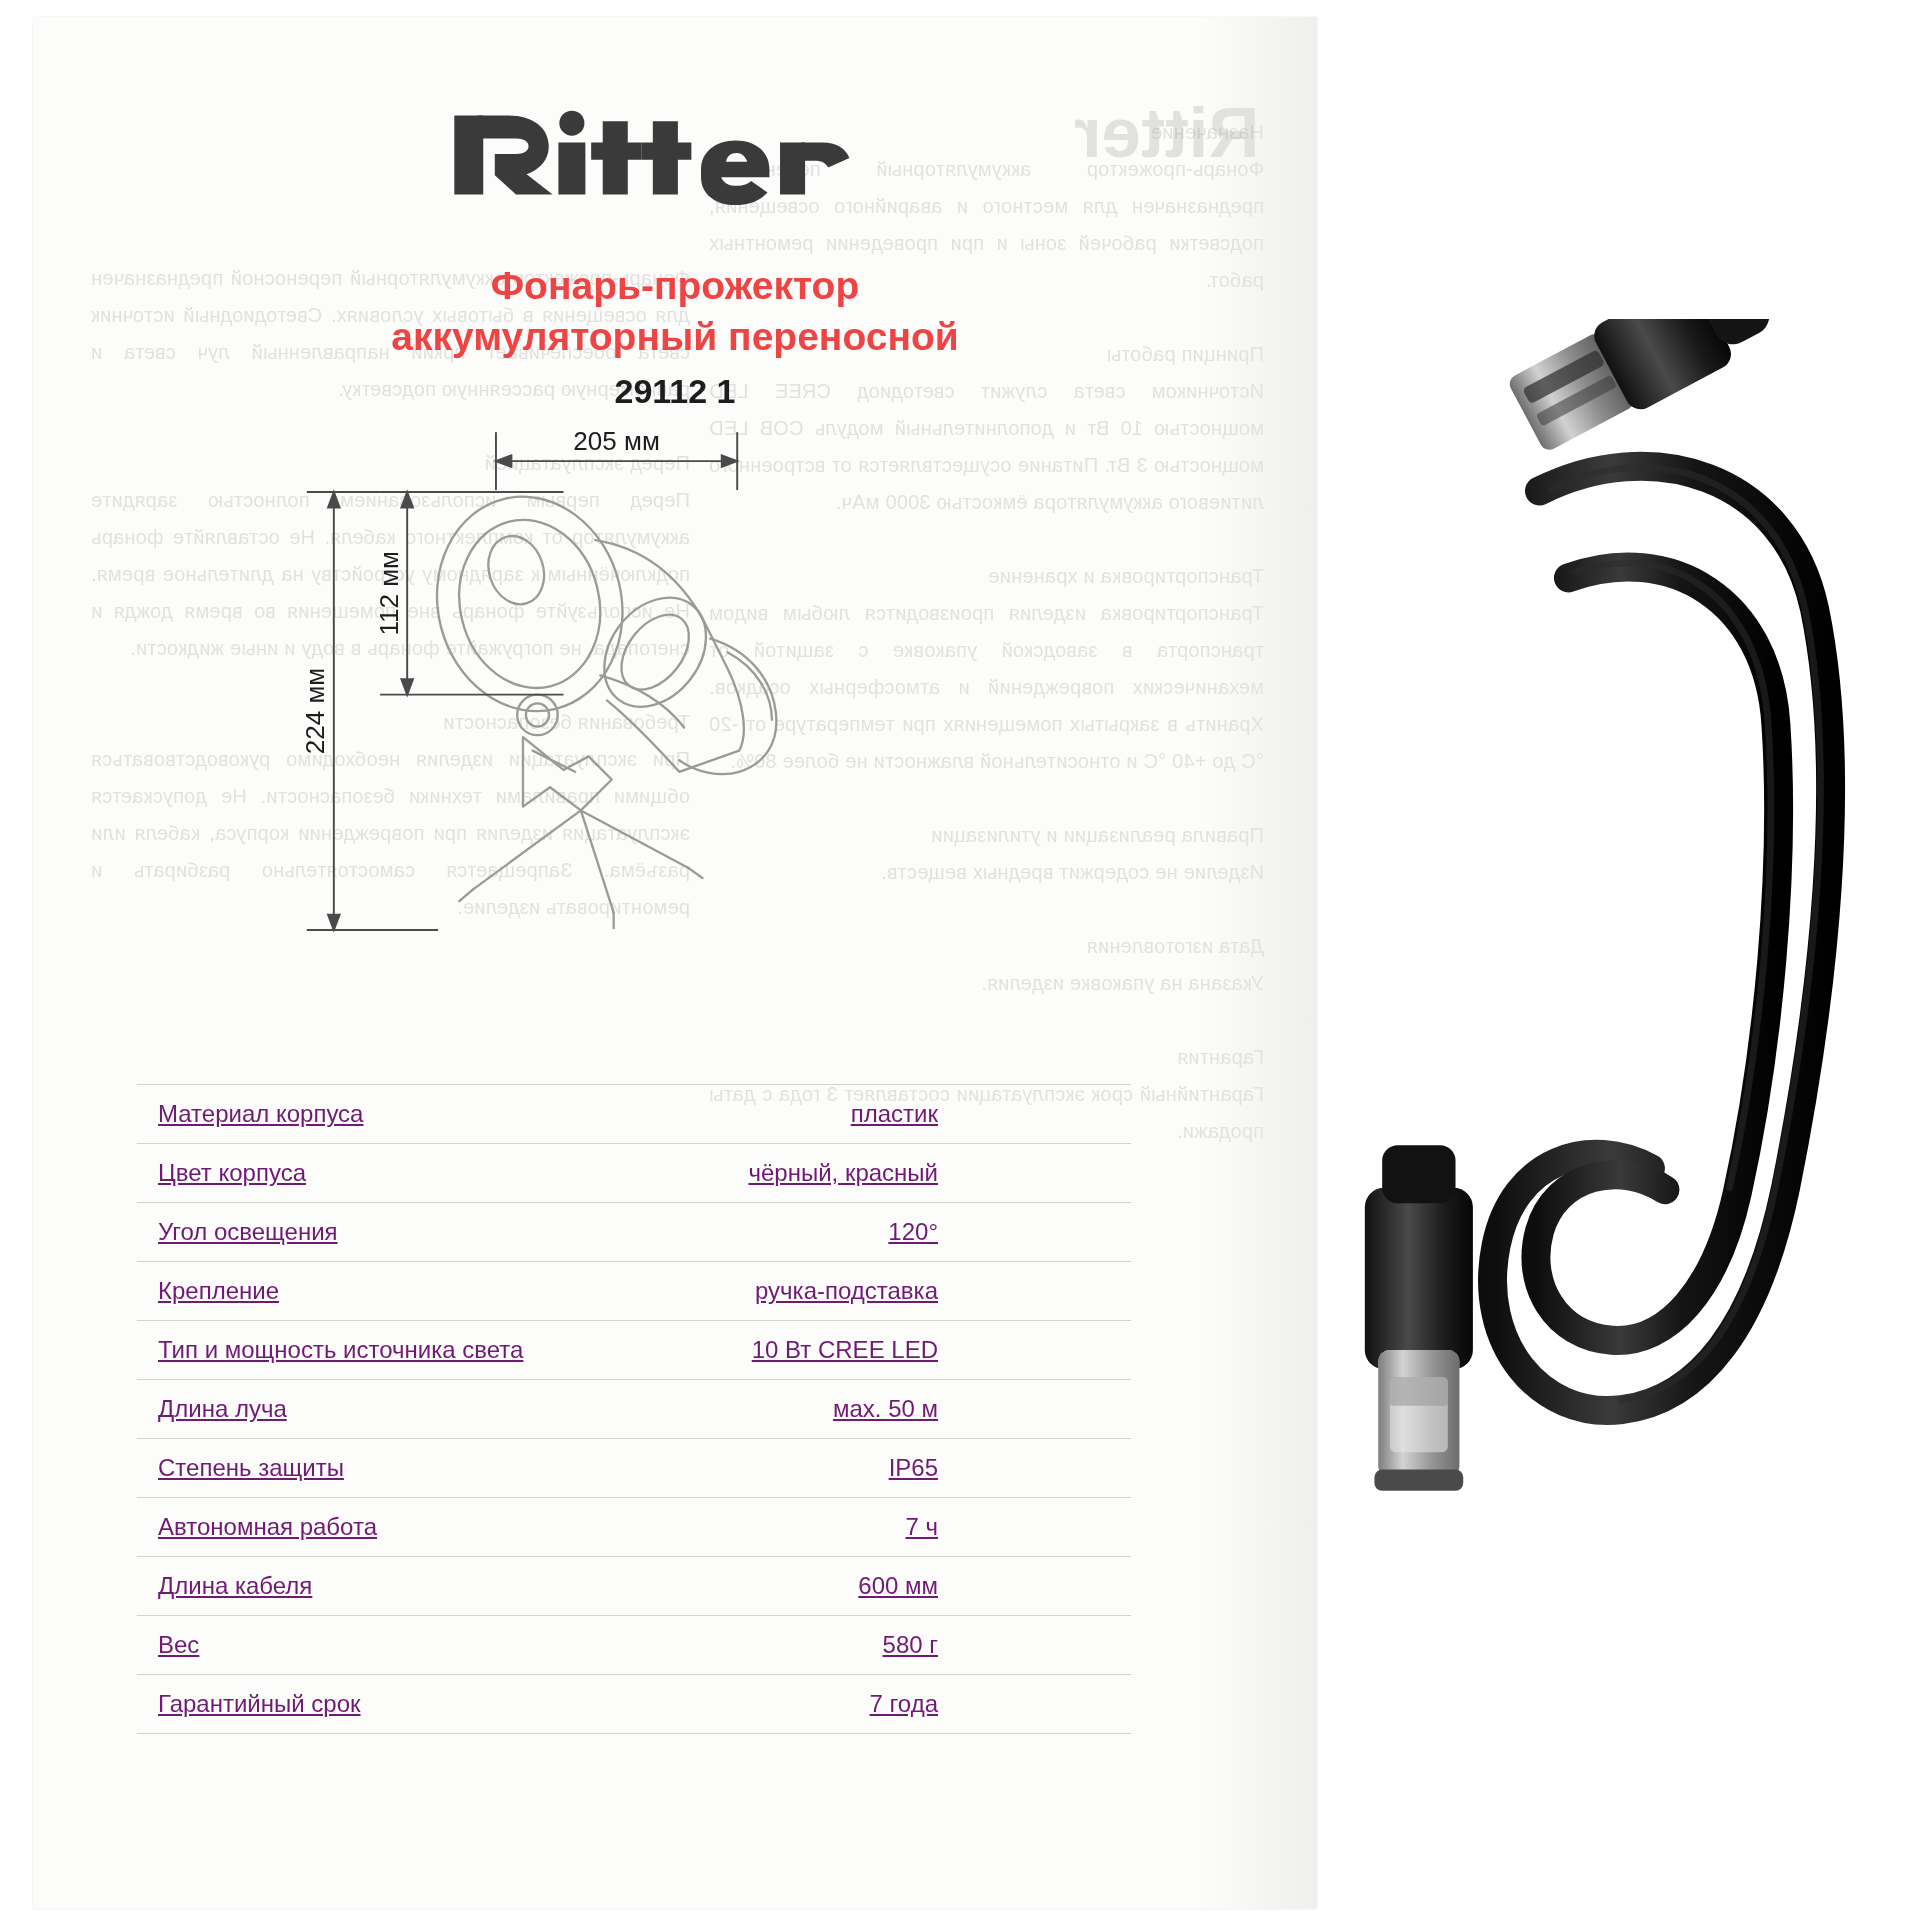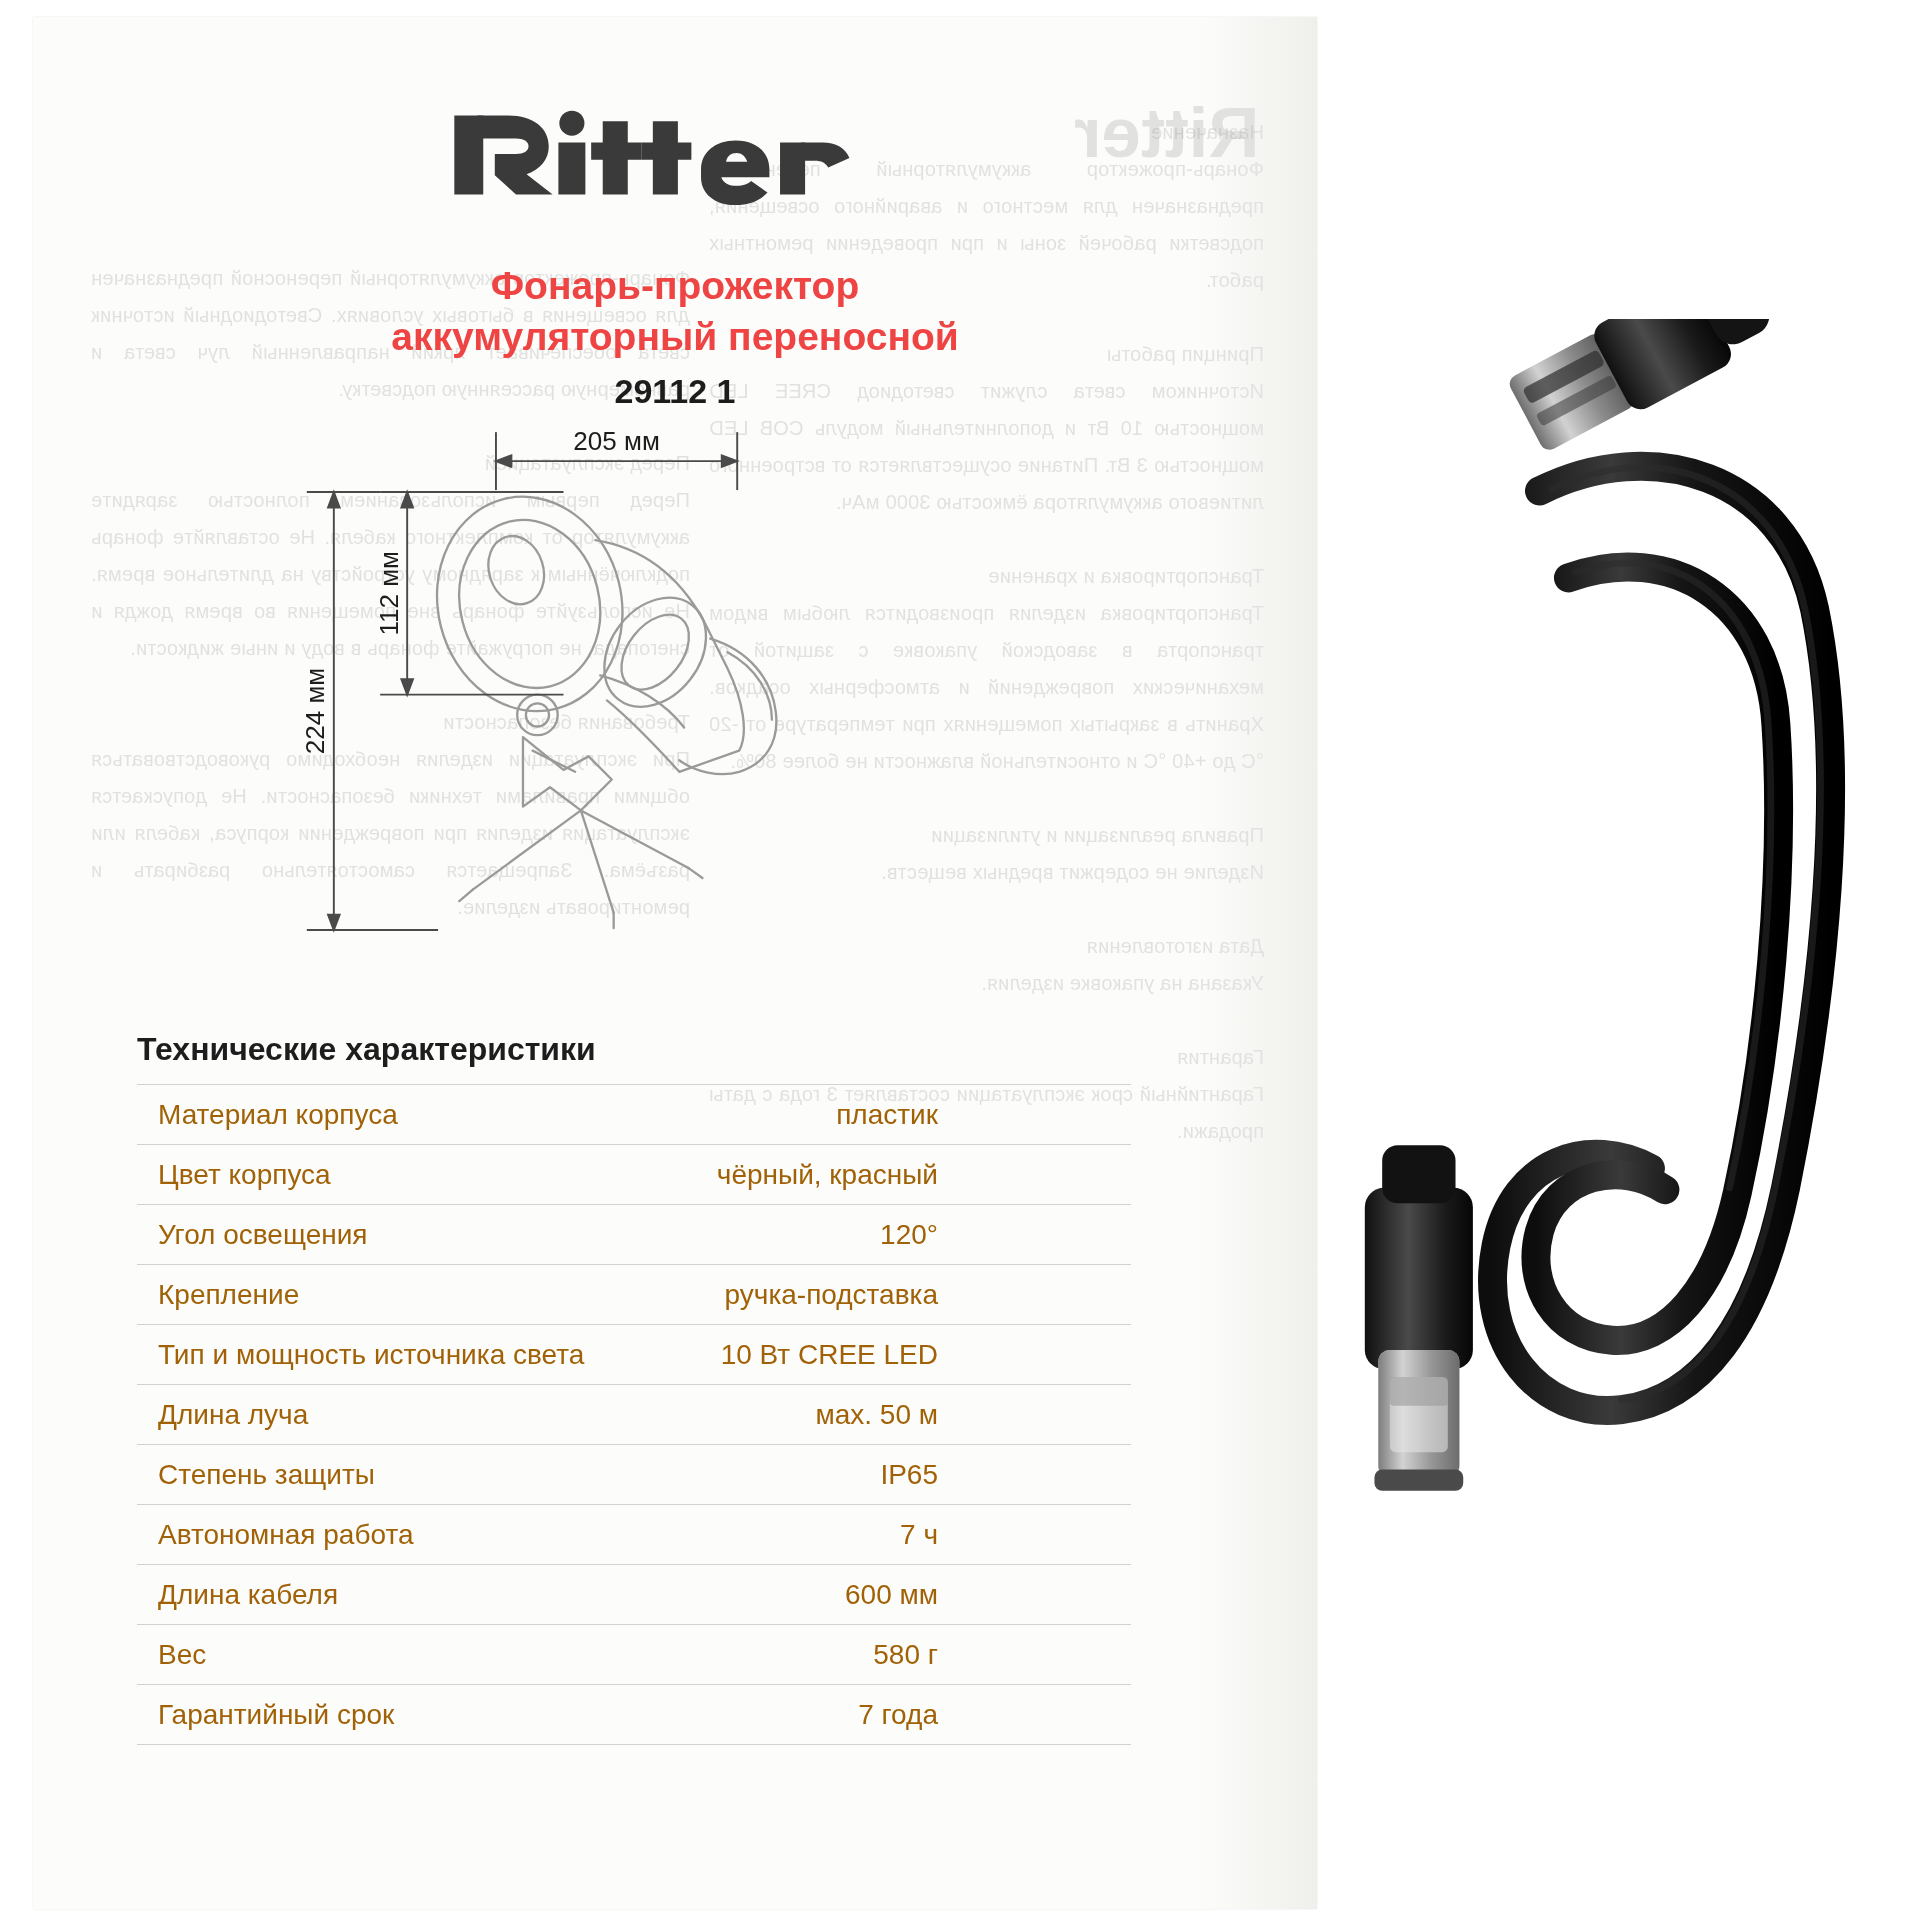--- a/index.html
+++ b/index.html
@@ -117,25 +117,26 @@
     color: #1d1d1d;
   }
   #specs-table {
     position: absolute;
     left: 104px;
     top: 1067px;
     width: 994px;
     border-collapse: collapse;
   }
   #specs-table td {
-    font-size: 28px;
-    color: #a16207;
+    font-size: 24px;
+    color: #701a75;
     border-top: 1.4px solid #d2d2cf;
     padding: 13.5px 3.9px 13.5px 21px;
     height: 31px;
+    text-decoration: underline;
   }
   #specs-table tr:last-child td {
     border-bottom: 1.4px solid #d2d2cf;
   }
   #specs-table td.value {
     text-align: right;
     padding-right: 193px;
     padding-left: 0;
     white-space: nowrap;
   }
@@ -254,21 +255,20 @@
       <polygon points="62,62 56,78 68,78"></polygon>
       <polygon points="62,516 56,500 68,500"></polygon>
     </g>
     <g font-family="Liberation Sans, sans-serif" font-size="27" fill="#1d1d1d">
       <text x="355" y="18" text-anchor="middle">205 мм</text>
       <text x="128" y="167" text-anchor="middle" transform="rotate(-90 128 167)">112 мм</text>
       <text x="52" y="289" text-anchor="middle" transform="rotate(-90 52 289)">224 мм</text>
     </g>
   </svg>
 
-  <div id="specs-heading">Технические характеристики</div>
   <table id="specs-table">
     <tbody>
       <tr>
           <td>Материал корпуса</td>
           <td class="value">пластик</td>
         </tr>
       <tr>
           <td>Цвет корпуса</td>
           <td class="value">чёрный, красный</td>
         </tr>

